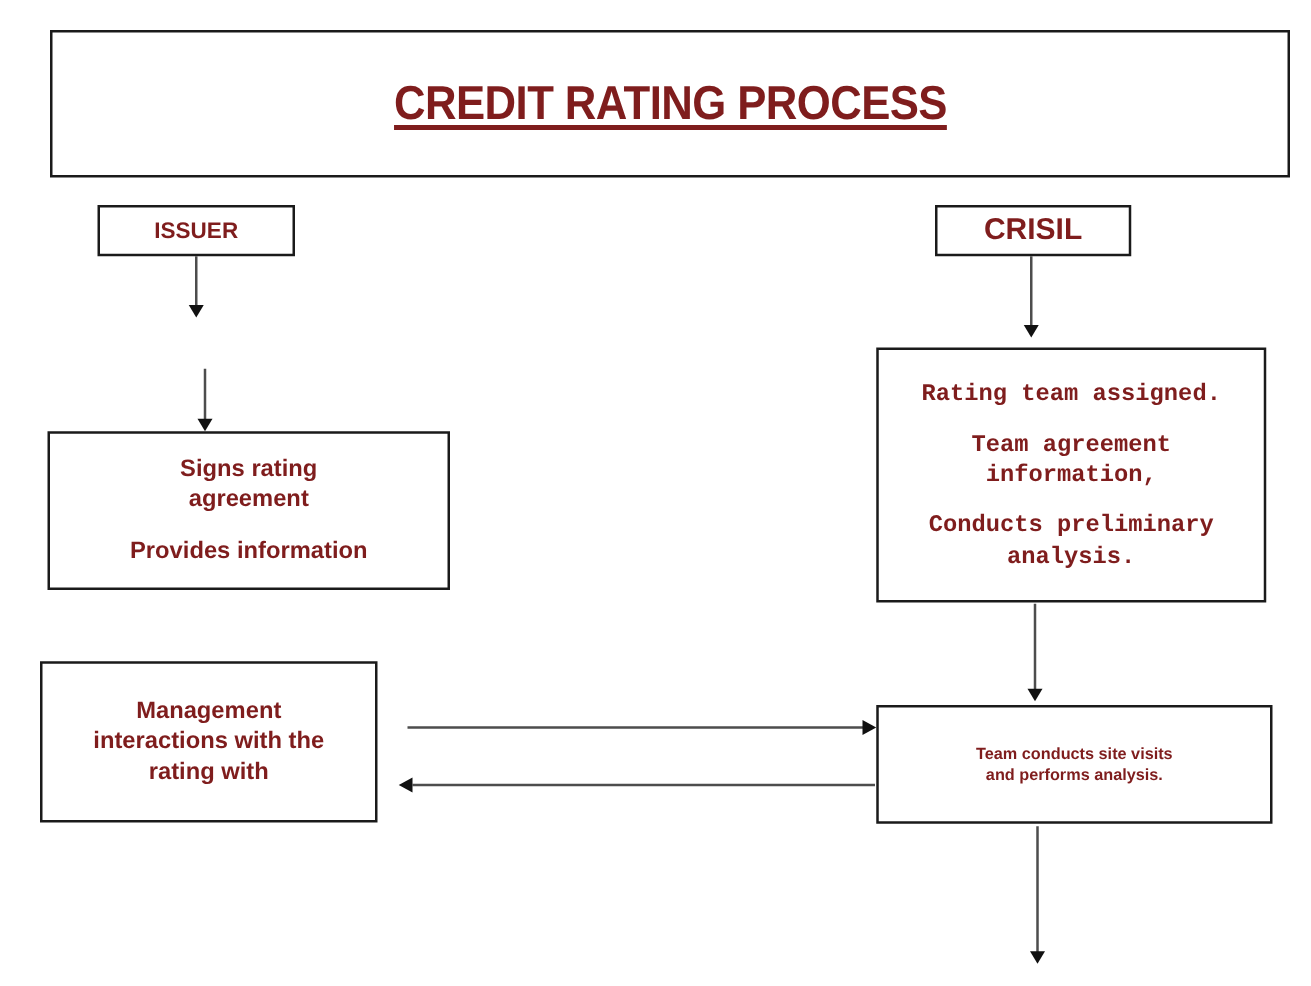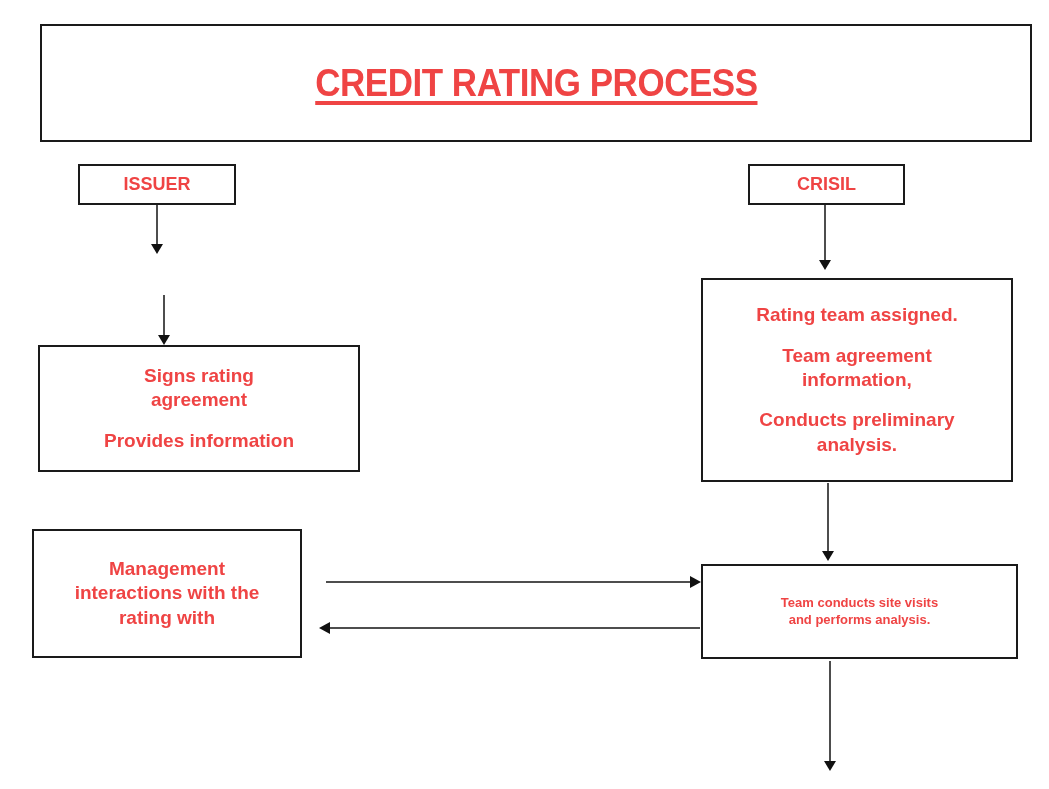--- a/index.html
+++ b/index.html
@@ -20,21 +20,21 @@
   .box {
     position: absolute;
     box-sizing: border-box;
     border: 2px solid #1a1a1a;
     background: #ffffff;
     display: flex;
     flex-direction: column;
     align-items: center;
     justify-content: center;
     text-align: center;
-    color: #ef4444;
+    color: #7f1d1d;
     font-weight: bold;
     line-height: 1.28;
   }
   .box p {
     margin: 0;
     padding: 0;
     text-align: center;
   }
   .box p + p {
     margin-top: 0.85em;
@@ -90,29 +90,30 @@
     font-size: 19px;
     padding: 5px 6px;
   }
 
   
   #crisil-box {
     left: 748px;
     top: 164px;
     width: 157px;
     height: 41px;
-    font-size: 18px;
+    font-size: 24px;
   }
   #rating-team-box {
     left: 701px;
     top: 278px;
     width: 312px;
     height: 204px;
     font-size: 19px;
     padding: 6px 8px;
+    font-family: Liberation Mono, monospace;
   }
   #site-visits-box {
     left: 701px;
     top: 564px;
     width: 317px;
     height: 95px;
     font-size: 13px;
     padding: 4px 8px;
   }
 

